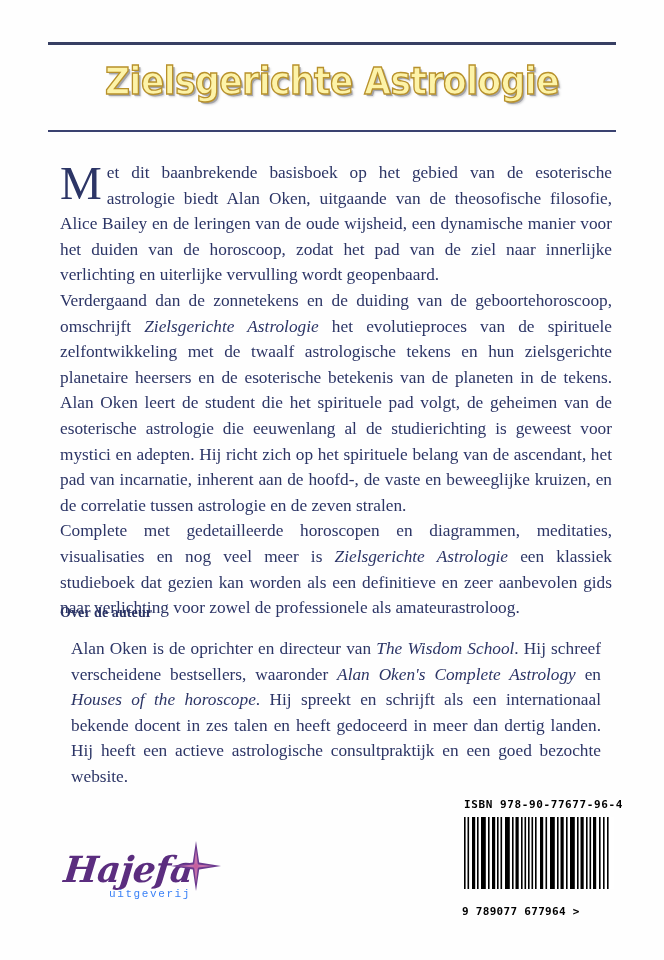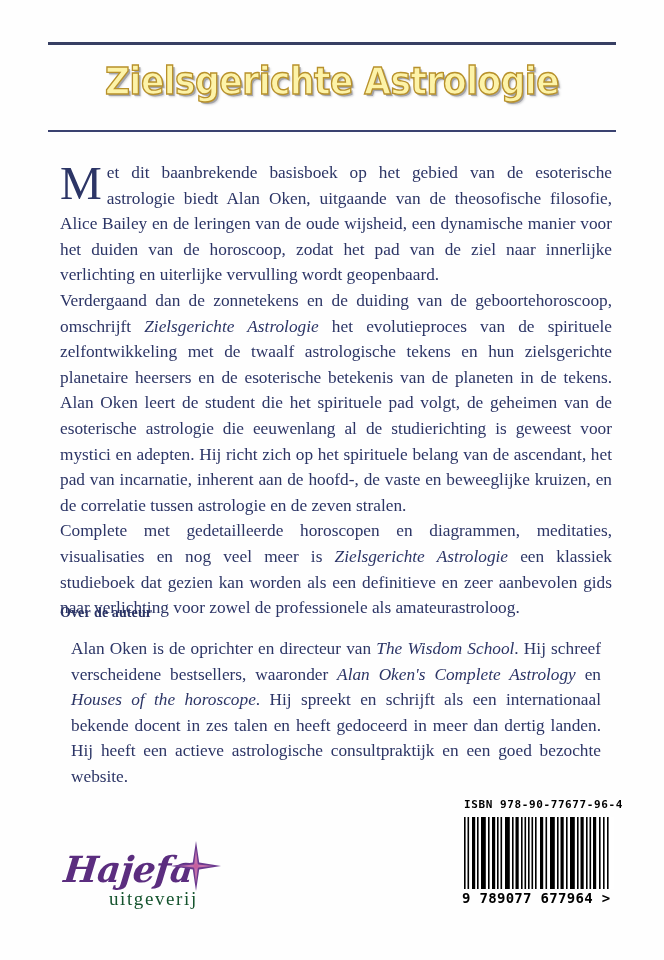--- a/index.html
+++ b/index.html
@@ -131,25 +131,25 @@
     margin-left: 2px;
   }
   .barcode {
     margin-top: 6px;
     width: 152px;
     height: 72px;
     display: block;
   }
   .barcode-digits {
     font-family: "DejaVu Sans Mono", "Liberation Mono", monospace;
-    font-size: 14px;
+    font-size: 11px;
     font-weight: 700;
     color: #000000;
     letter-spacing: 0.3px;
-    margin-top: 1px;
+    margin-top: 16px;
     white-space: nowrap;
   }
 
   
   .logo-area {
     position: absolute;
     left: 62px;
     top: 848px;
     width: 180px;
     height: 70px;
@@ -164,23 +164,23 @@
     font-size: 36px;
     color: #5b2d7f;
     letter-spacing: -0.5px;
     transform: skewX(-6deg);
     transform-origin: left bottom;
   }
   .logo-sub {
     position: absolute;
     left: 47px;
     top: 40px;
-    font-family: Liberation Serif, serif;
-    font-size: 19px;
-    color: #14532d;
+    font-family: Liberation Mono, monospace;
+    font-size: 11px;
+    color: #3b82f6;
     letter-spacing: 1.6px;
   }
   .logo-star {
     position: absolute;
     left: 108px;
     top: -8px;
     width: 52px;
     height: 52px;
   }
 </style>

